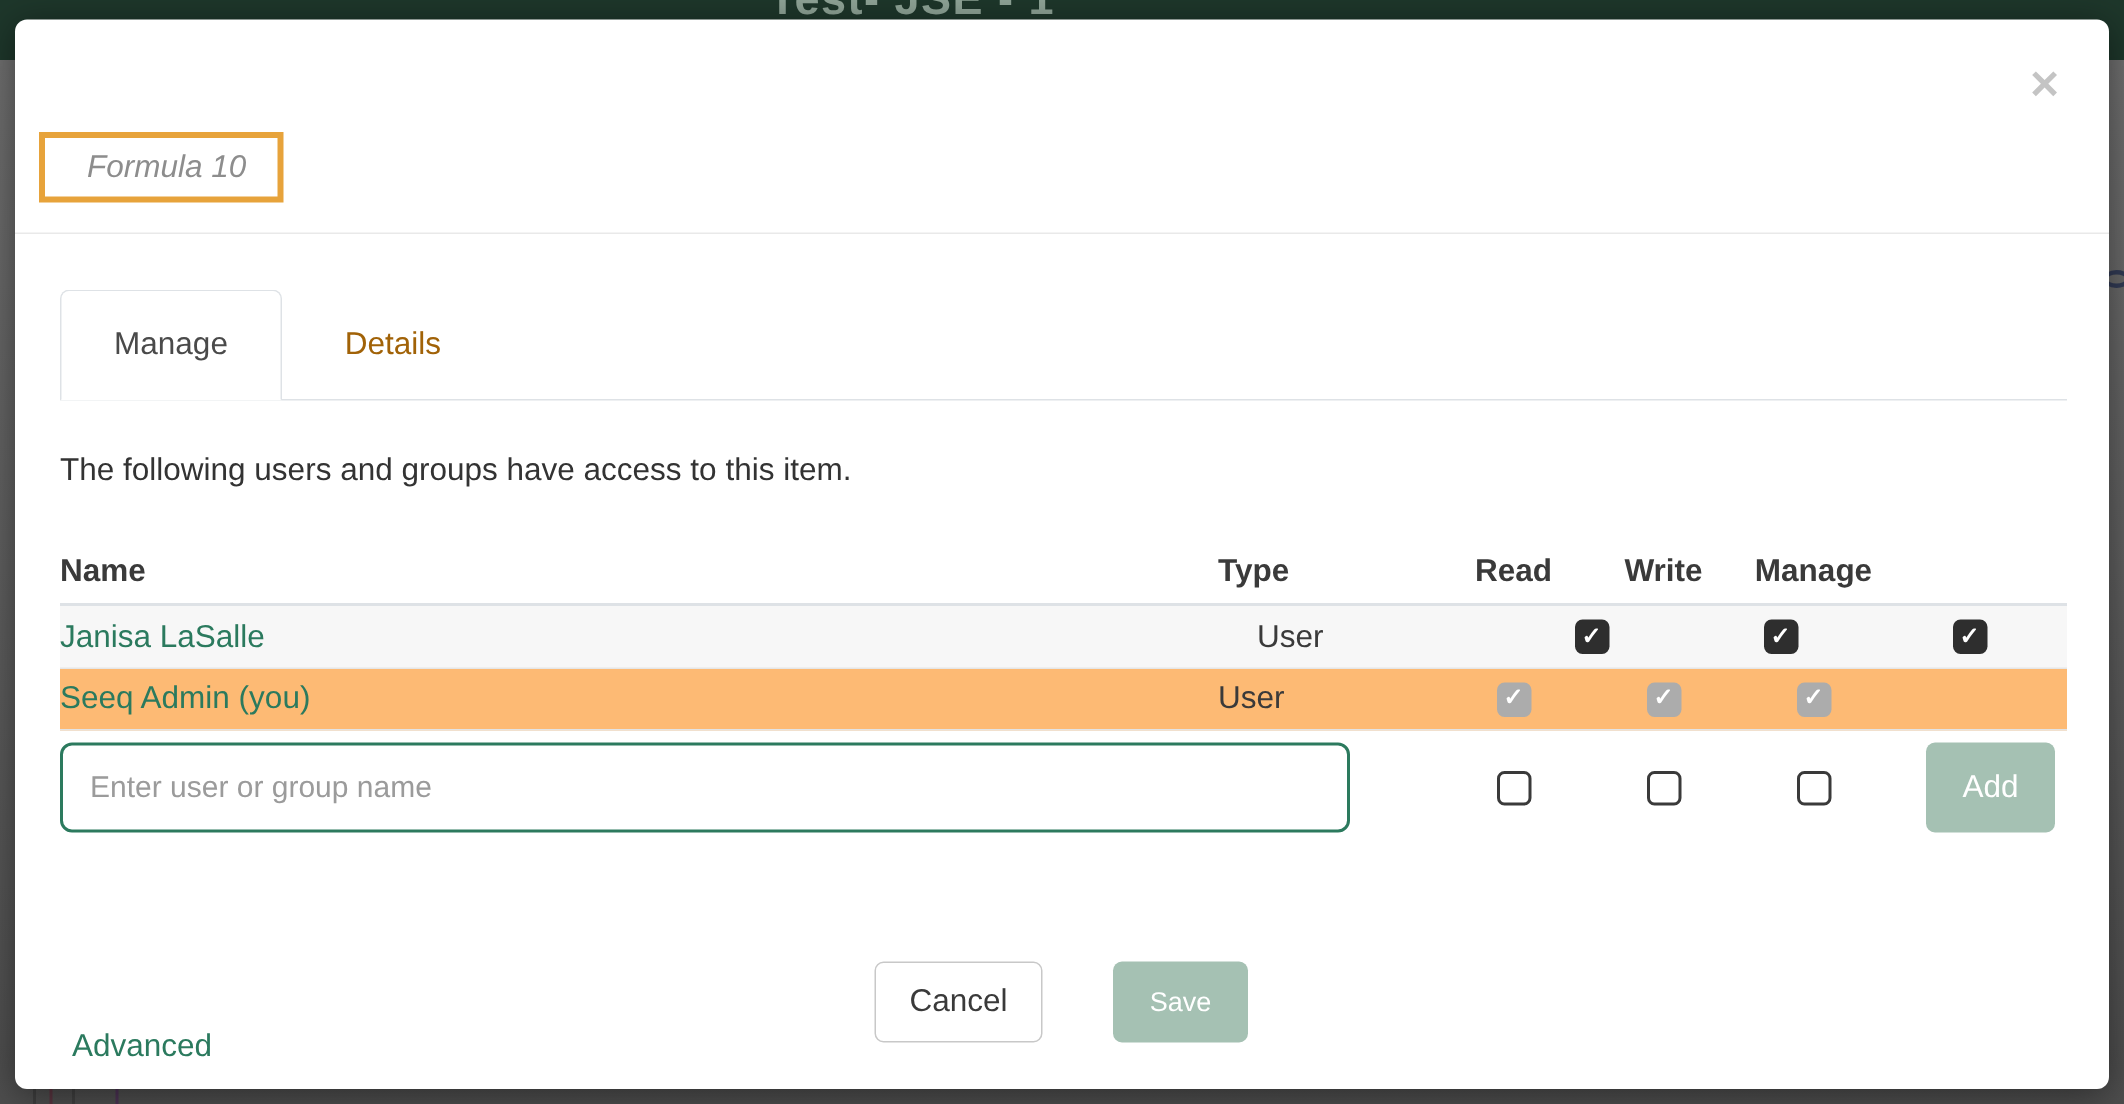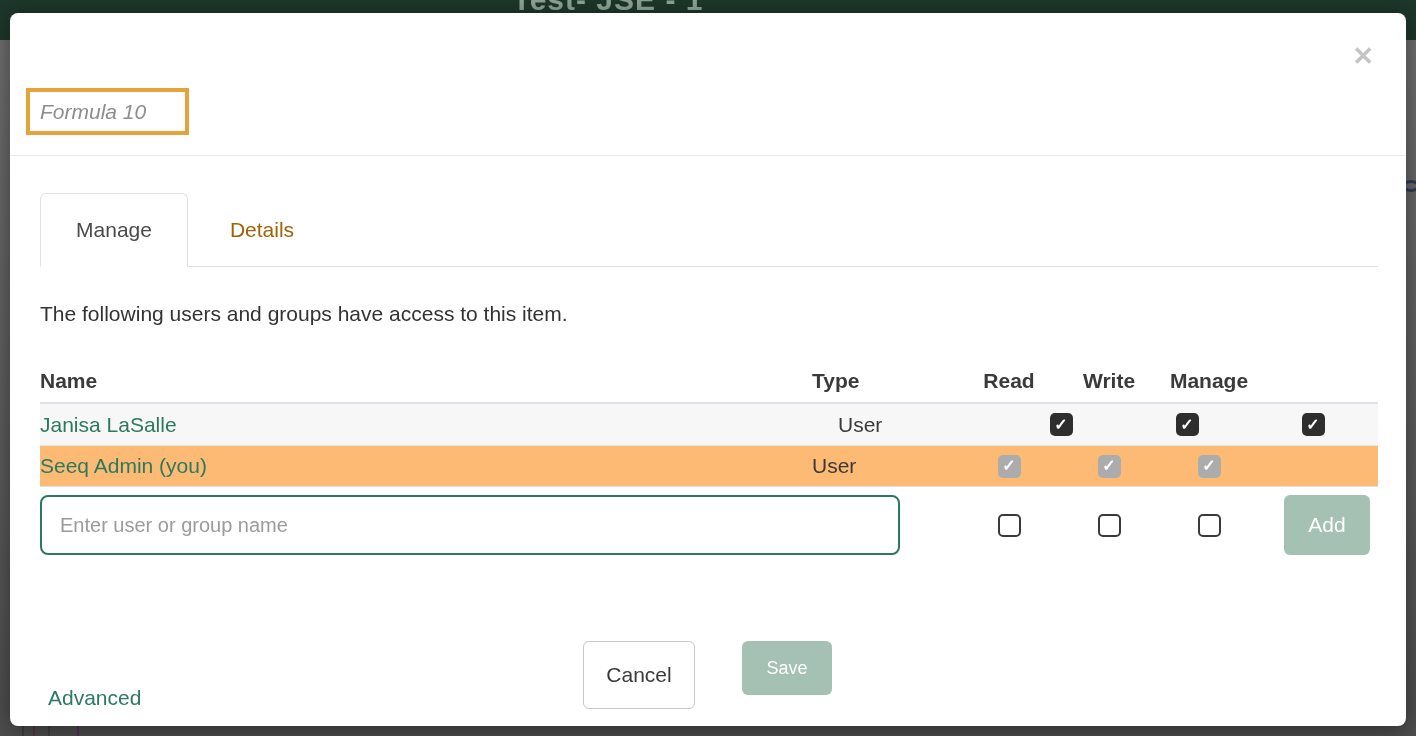--- a/index.html
+++ b/index.html
@@ -11,21 +11,21 @@
   
   .bg-header { position:absolute; left:0; top:0; width:1416px; height:40px; background:#1e372b; overflow:hidden; }
   .bg-page-title { position:absolute; left:0; top:-17px; width:1216px; text-align:center; font-size:30px; font-weight:700; color:#8fa497; letter-spacing:1px; }
   .bg-line { position:absolute; bottom:0; height:12px; width:2px; }
   .bg-curve { position:absolute; left:1402px; top:180px; width:18px; height:12px; border:3px solid #2c3653; border-radius:50%; opacity:.9; }
 
   
   .modal { position:absolute; left:10px; top:13px; width:1396px; height:713px; background:#fff; border-radius:8px; box-shadow:0 4px 24px rgba(0,0,0,.45); }
   .modal-close { position:absolute; top:30px; right:32px; font-size:26px; font-weight:700; color:#c4c4c4; line-height:1; cursor:pointer; }
   .modal-title { position:absolute; left:30px; top:36px; font-size:28px; font-weight:600; color:#3c3f42; }
-  .annotation-box { position:absolute; left:16px; top:75px; width:163px; height:47px; border:4px solid #e7a33b; background:#fff; display:flex; align-items:center; padding-left:10px; }
+  .annotation-box { position:absolute; left:16px; top:75px; width:163px; height:47px; border:4px solid #e7a33b; background:#fff; display:flex; align-items:center; padding-left:28px; }
   .annotation-box .subtitle { font-style:italic; font-size:21px; color:#8d8d8d; }
   .header-divider { position:absolute; left:0; top:142px; width:100%; height:1px; background:#e9e9e9; }
 
   
   .tabs { position:absolute; left:30px; top:180px; width:1338px; height:74px; display:flex; border-bottom:1px solid #dee2e6; }
   .tab { width:148px; height:74px; display:flex; align-items:center; justify-content:center; font-size:21px; cursor:pointer; }
   .tab.active { border:1px solid #dee2e6; border-bottom:1px solid #fff; margin-bottom:-1px; border-radius:6px 6px 0 0; background:#fff; color:#4a4a4a; }
   .tab.inactive { color:#a16207; }
 
   .description { position:absolute; left:30px; top:289px; font-size:21px; color:#333; }
@@ -48,21 +48,21 @@
   .cb.on .tick { display:block; }
   .cb.on.disabled { background:#acacac; }
   .cb.off { background:#fff; border:2px solid #3a3a3a; }
 
   .user-input { width:860px; height:60px; border:2px solid #2c7a5e; border-radius:8px; font-size:20px; color:#333; padding:0 18px; outline:none; font-family:"Liberation Sans", sans-serif; }
   .user-input::placeholder { color:#9b9b9b; }
   .add-btn { justify-self:end; margin-right:8px; width:86px; height:60px; background:#a5c1b3; border:none; border-radius:6px; color:#fff; font-size:21px; font-family:"Liberation Sans", sans-serif; cursor:pointer; }
 
   
   .advanced-link { position:absolute; left:38px; top:645px; font-size:21px; color:#2b7a5e; cursor:pointer;margin-top:28px; }
-  .cancel-btn { position:absolute; left:573px; top:628px; width:112px; height:68px; background:#fff; border:1px solid #c8c8c8; border-radius:6px; font-size:21px; color:#3a3a3a; font-family:"Liberation Sans", sans-serif; cursor:pointer; }
+  .cancel-btn { position:absolute; left:573px; top:628px; width:112px; height:54px; background:#fff; border:1px solid #c8c8c8; border-radius:6px; font-size:21px; color:#3a3a3a; font-family:"Liberation Sans", sans-serif; cursor:pointer; }
   .save-btn { position:absolute; left:732px; top:628px; width:90px; height:54px; background:#a5c1b3; border:none; border-radius:6px; font-size:18px; color:#fff; font-family:"Liberation Sans", sans-serif; cursor:pointer; }
 </style>
 </head>
 <body>
 
 <div class="stage">
 
   <div class="bg-header">
     <div class="bg-page-title">Test- JSE - 1</div>
   </div>

